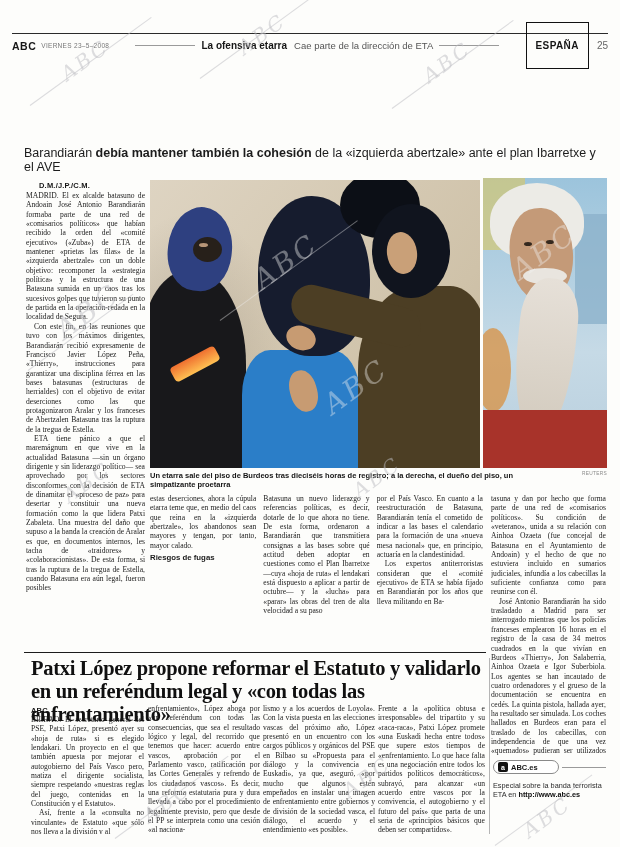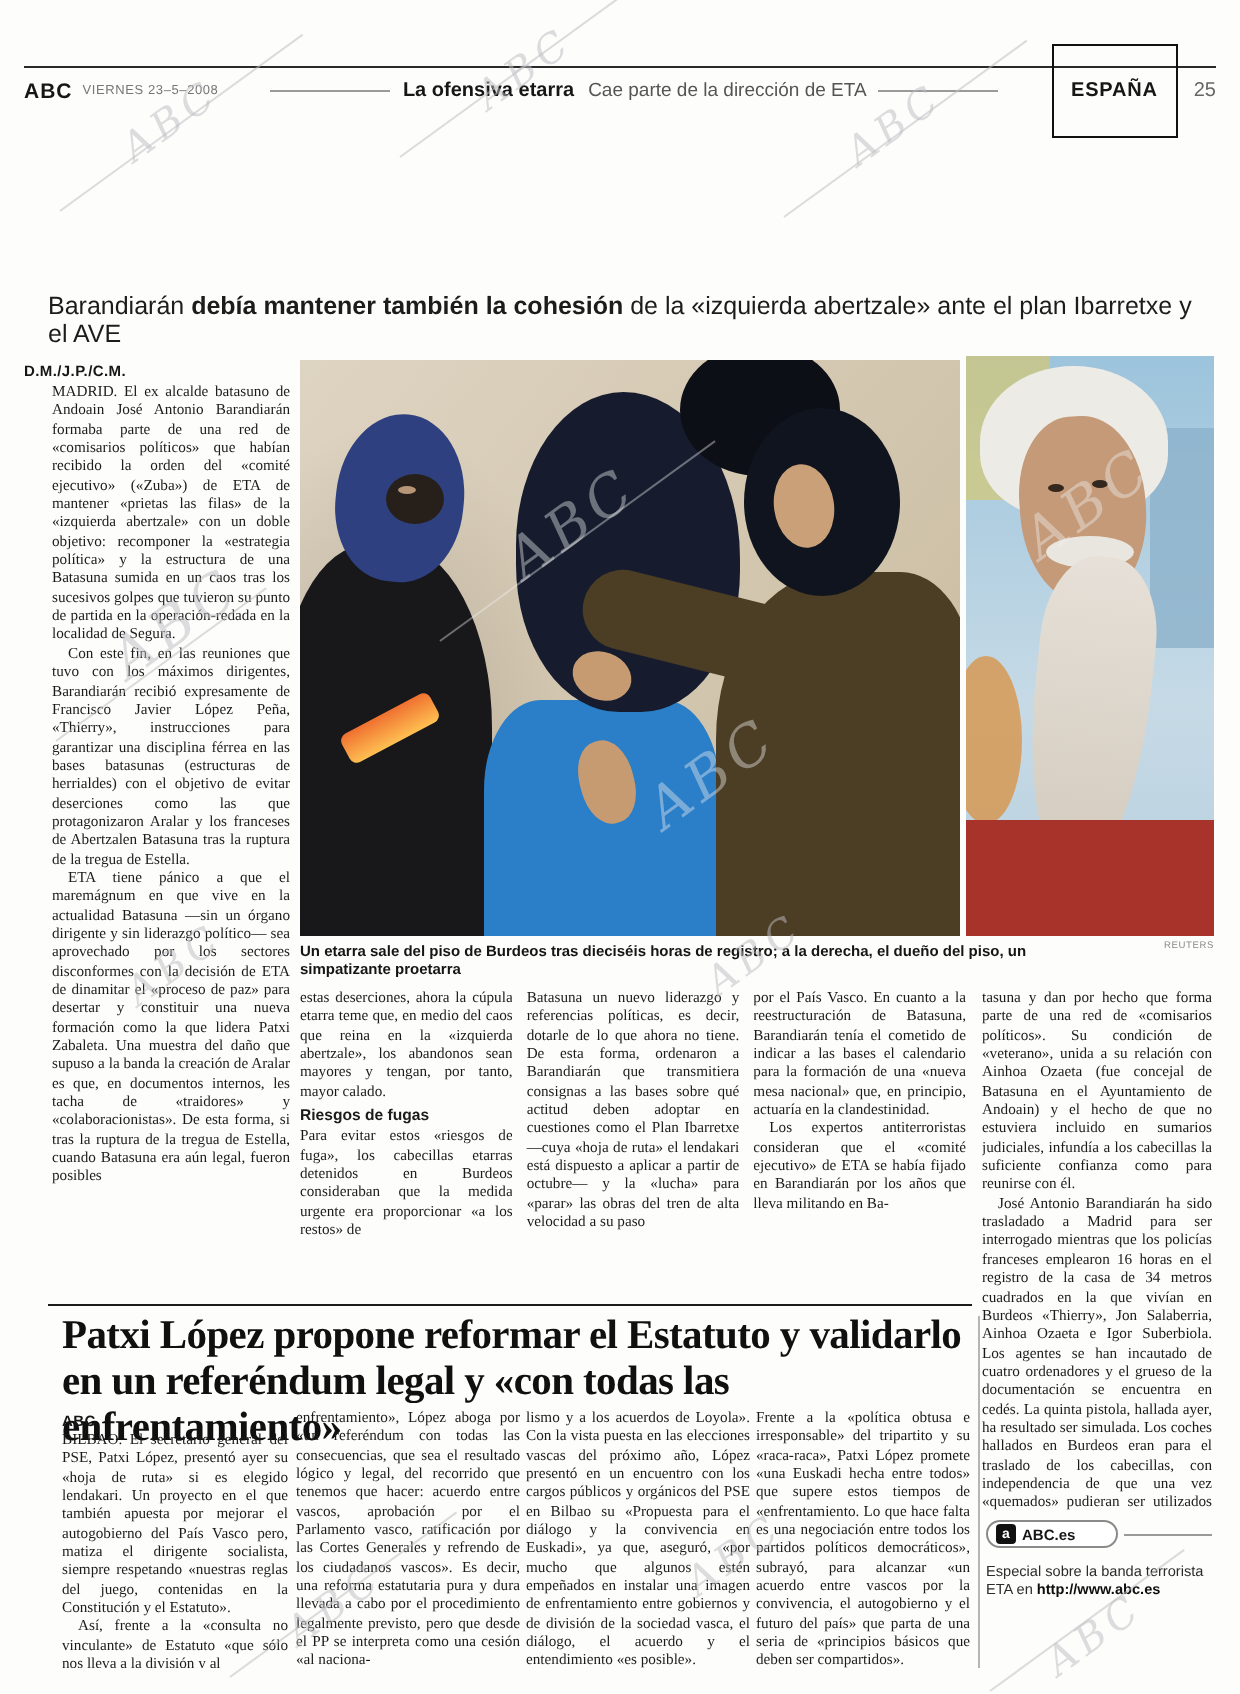--- a/index.html
+++ b/index.html
@@ -17,21 +17,21 @@
   .kicker-note{font-size:9.5px;color:#555;margin-left:7px;}
   .hdr-section{font-weight:bold;font-size:10px;border:1.3px solid #111;padding:17px 9px;letter-spacing:.4px;}
   .hdr-page{font-size:10px;color:#666;margin-left:8px;text-align:center;}
   
   .headline1{position:absolute;left:24px;top:68px;width:578px;font-weight:bold;font-size:33px;
              line-height:36px;letter-spacing:-.6px;color:#101010;}
   .deck{position:absolute;left:24px;top:146px;width:582px;font-family:"Liberation Sans",sans-serif;
         font-size:12.5px;color:#1c1c1c;}
   .deck b{font-weight:bold;}
   .byline{font-family:"Liberation Sans",sans-serif;font-weight:bold;font-size:7.5px;letter-spacing:.2px;}
-  .by1{position:absolute;left:12px;top:181px;}
+  .by1{position:absolute;left:39px;top:181px;}
   
   .coltxt{font-size:7.6px;line-height:9.35px;text-align:justify;overflow:hidden;color:#1b1b1b;}
   .coltxt p{margin:0;}
   .coltxt p.ind{text-indent:8px;}
   .col1{position:absolute;left:26px;top:191px;width:119px;height:413px;}
   .underrow{position:absolute;left:150px;top:494px;width:333px;height:160px;display:flex;gap:7px;align-items:center;}
   .underrow .uc{flex:1;height:160px;}
   .subhd{font-family:"Liberation Sans",sans-serif;font-weight:bold;font-size:7.8px;margin:3px 0 1px 0;}
   .col5{position:absolute;left:491px;top:494px;width:115px;height:263px;}
   
@@ -163,21 +163,20 @@
 
   <div class="caprow">
     <span class="caption">Un etarra sale del piso de Burdeos tras dieciséis horas de registro; a la derecha, el dueño del piso, un simpatizante proetarra</span>
     <span class="credit">REUTERS</span>
   </div>
 
   <div class="underrow">
     <div class="coltxt uc">
       <p>estas deserciones, ahora la cúpula etarra teme que, en medio del caos que reina en la «izquierda abertzale», los abandonos sean mayores y tengan, por tanto, mayor calado.</p>
       <div class="subhd">Riesgos de fugas</div>
-      <p>Para evitar estos «riesgos de fuga», los cabecillas etarras detenidos en Burdeos consideraban que la medida urgente era proporcionar «a los restos» de</p>
     </div>
     <div class="coltxt uc">
       <p>Batasuna un nuevo liderazgo y referencias políticas, es decir, dotarle de lo que ahora no tiene. De esta forma, ordenaron a Barandiarán que transmitiera consignas a las bases sobre qué actitud deben adoptar en cuestiones como el Plan Ibarretxe —cuya «hoja de ruta» el lendakari está dispuesto a aplicar a partir de octubre— y la «lucha» para «parar» las obras del tren de alta velocidad a su paso</p>
     </div>
     <div class="coltxt uc">
       <p>por el País Vasco. En cuanto a la reestructuración de Batasuna, Barandiarán tenía el cometido de indicar a las bases el calendario para la formación de una «nueva mesa nacional» que, en principio, actuaría en la clandestinidad.</p>
       <p class="ind">Los expertos antiterroristas consideran que el «comité ejecutivo» de ETA se había fijado en Barandiarán por los años que lleva militando en Ba-</p>
     </div>
   </div>
   <div class="coltxt col5">

